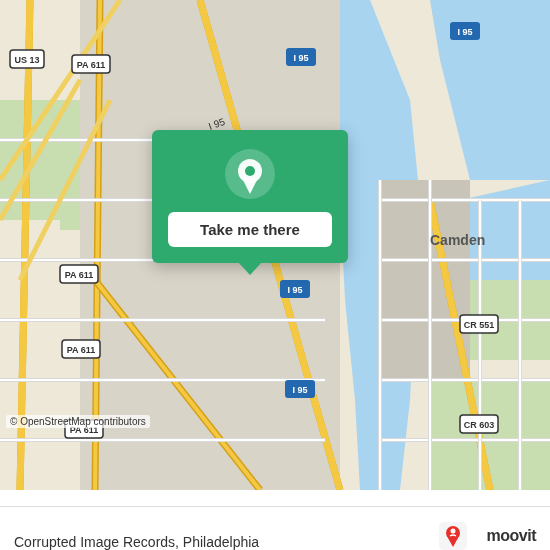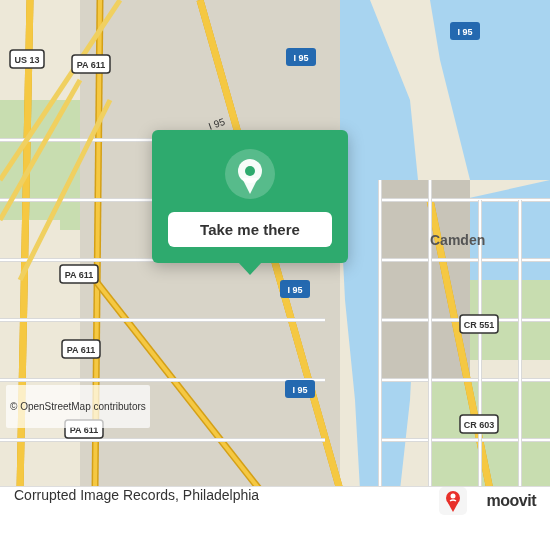--- a/index.html
+++ b/index.html
@@ -23,24 +23,24 @@
     .map-bg {
       width: 100%;
       height: 100%;
       position: absolute;
       top: 0; left: 0;
     }
 
     
     #bottom-bar {
       width: 550px;
-      height: 64px;
+      height: 44px;
       background: #fff;
       display: flex;
-      align-items: flex-start;
+      align-items: flex-end;
       padding: 0 14px;
       border-top: 1px solid #ddd;
       position: absolute;
       bottom: 0;
     }
 
     #location-text {
       font-size: 14px;
       color: #333;
       flex: 1;
@@ -111,21 +111,21 @@
     }
 
     
     #attribution {
       position: absolute;
       bottom: 62px;
       left: 6px;
       font-size: 10px;
       color: #333;
       background: rgba(255,255,255,0.7);
-      padding: 16px 4px;
+      padding: 1px 4px;
       border-radius: 2px;
     }
     .road-minor { stroke: #ffffff; stroke-width: 2.5; fill: none; }
     .road-highway { stroke: #f5c842; stroke-width: 7; fill: none; }
     .road-label { stroke: #f5c842; stroke-width: 4; fill: none; }
     .water { fill: #a8d4f0; stroke: none; }
     .green-area { fill: #c8ddb0; }
     .road-outline { stroke: #d4a017; stroke-width: 7; fill: none; }
     .road-white-outline { stroke: #ccc; stroke-width: 4; fill: none; }
   </style>

